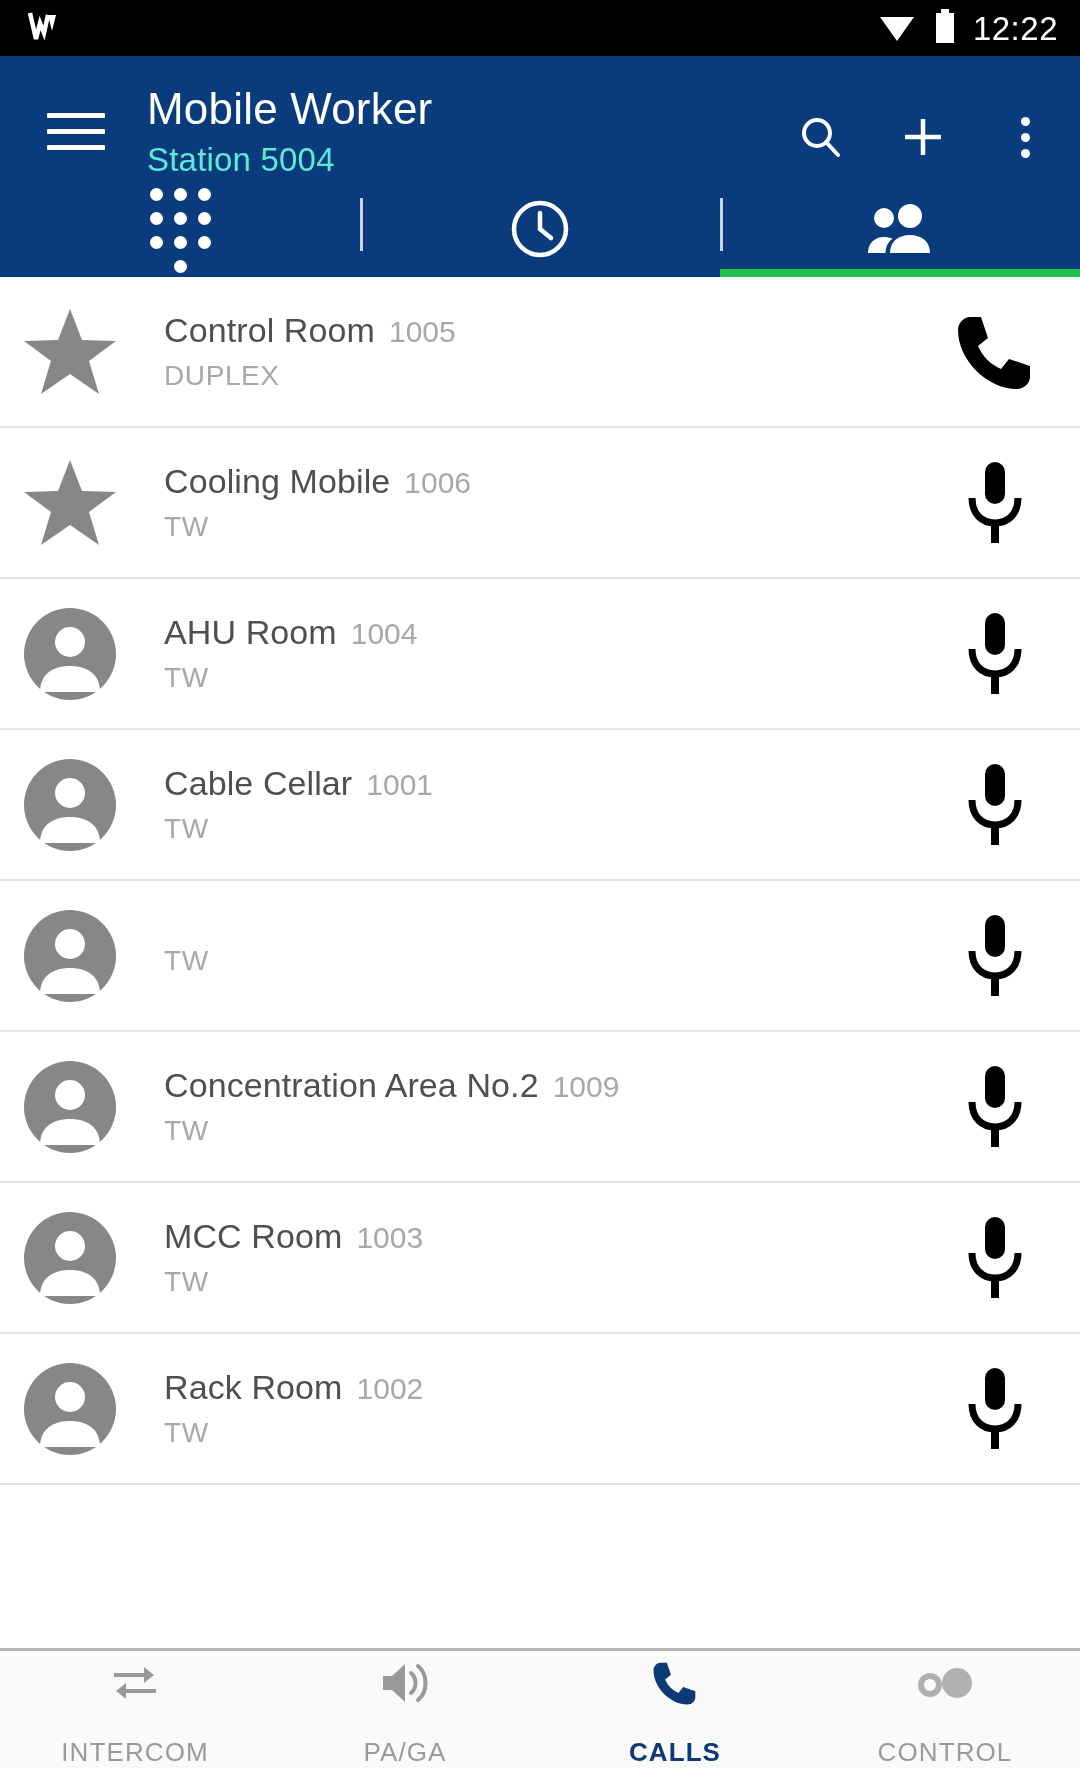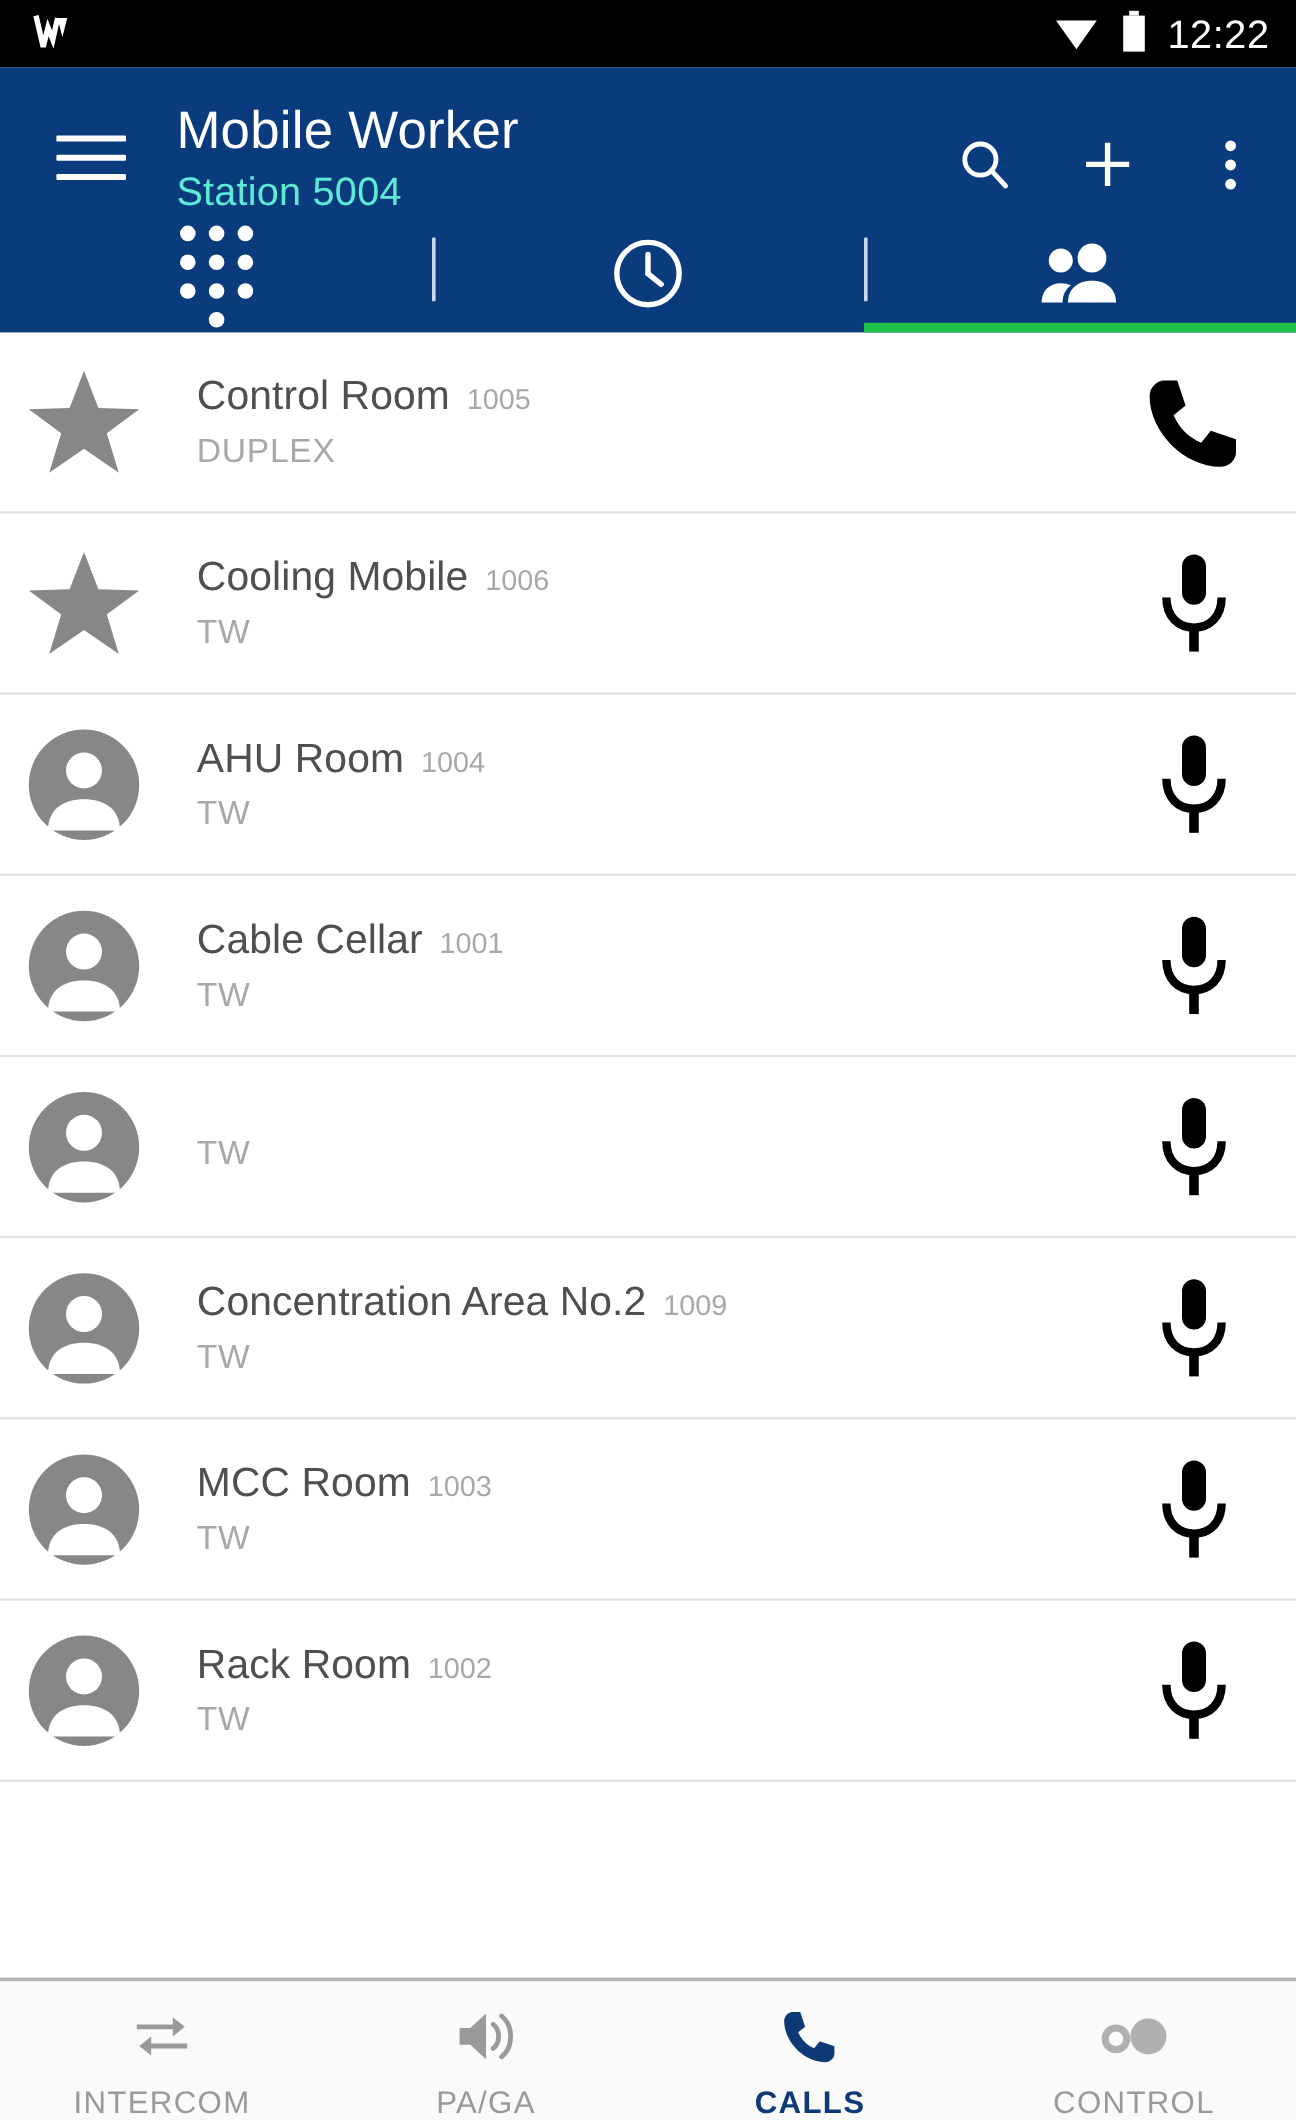--- a/index.html
+++ b/index.html
@@ -54,30 +54,30 @@
   
   .list { flex: 1 1 auto; overflow: hidden; background: #ffffff; }
   .row {
     height: 151px; display: flex; align-items: center;
     border-bottom: 2px solid #e3e3e3; padding: 0 30px 0 22px; background: #fff;
   }
   .avatar { width: 96px; height: 96px; flex: 0 0 96px; display: flex; align-items: center; justify-content: center; margin-right: 46px; }
   .rowtext { flex: 1 1 auto; min-width: 0; }
   .rowline1 { display: flex; align-items: baseline; white-space: nowrap; }
   .rname { font-size: 34px; color: #4f4f4f; font-weight: 400; letter-spacing: 0.1px; }
-  .rext { font-size: 24px; color: #a8a8a8; font-weight: 400; margin-left: 14px; }
+  .rext { font-size: 30px; color: #a8a8a8; font-weight: 400; margin-left: 14px; }
   .rsub { font-size: 28px; color: #a8a8a8; margin-top: 10px; letter-spacing: 0.6px; }
   .rowaction { width: 110px; flex: 0 0 110px; display: flex; align-items: center; justify-content: center; }
 
   
   .bottomnav {
     flex: 0 0 120px; background: #fafafa; border-top: 3px solid #b5b5b5;
     display: flex; align-items: stretch;
   }
-  .navitem { flex: 1 1 0; display: flex; flex-direction: column; align-items: center; justify-content: flex-end; gap: 14px; padding-top: 6px; }
+  .navitem { flex: 1 1 0; display: flex; flex-direction: column; align-items: center; justify-content: space-between; gap: 14px; padding-top: 6px; }
   .navicon { height: 52px; display: flex; align-items: center; justify-content: center; }
   .navlabel { font-size: 26px; letter-spacing: 1.1px; color: #9a9a9a; font-weight: 400; }
   .navitem.active .navlabel { color: #0d3a77; font-weight: 700; }
 </style>
 </head>
 <body>
 
 <div class="screen">
 
   <div class="statusbar">

